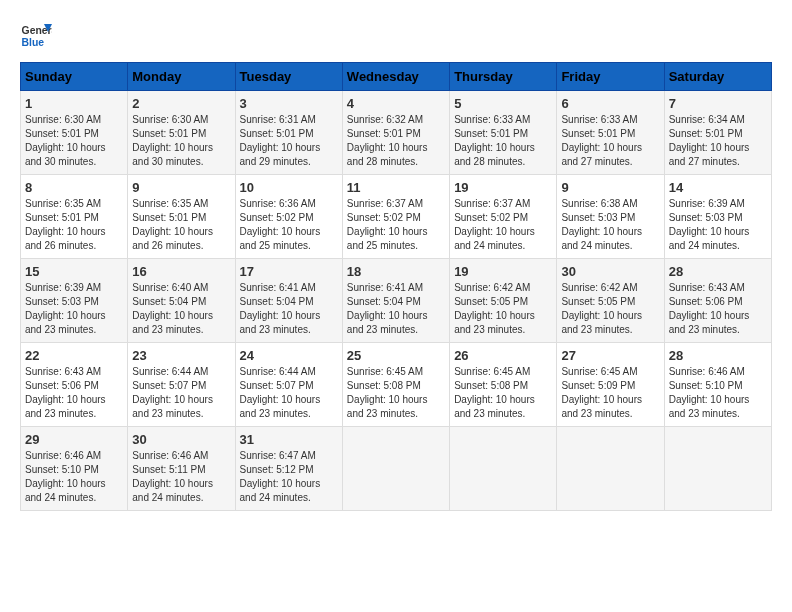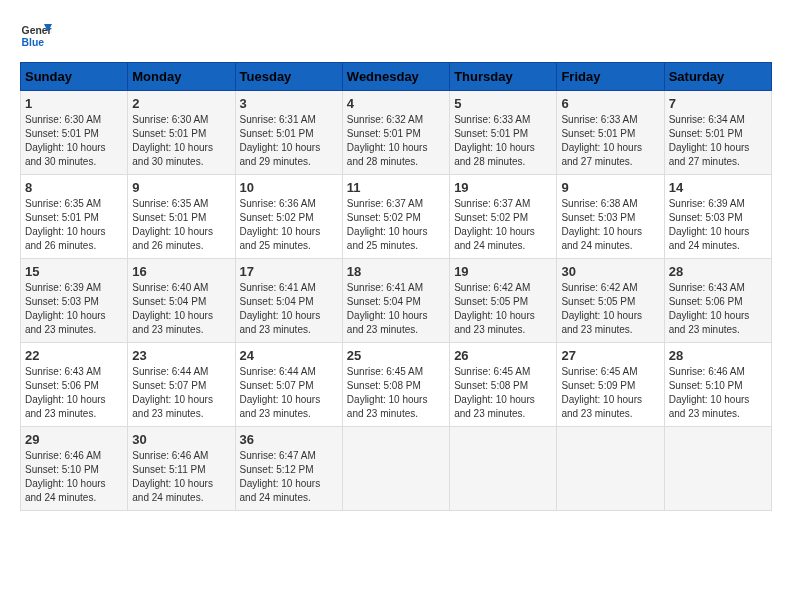--- a/index.html
+++ b/index.html
@@ -234,21 +234,21 @@
       <tr>
         <td>
           <span class="day-num">29</span>
           <div class="day-info">Sunrise: 6:46 AM<br>Sunset: 5:10 PM<br>Daylight: 10 hours and 24 minutes.</div>
         </td>
         <td>
           <span class="day-num">30</span>
           <div class="day-info">Sunrise: 6:46 AM<br>Sunset: 5:11 PM<br>Daylight: 10 hours and 24 minutes.</div>
         </td>
         <td>
-          <span class="day-num">36</span>
+          <span class="day-num">31</span>
           <div class="day-info">Sunrise: 6:47 AM<br>Sunset: 5:12 PM<br>Daylight: 10 hours and 24 minutes.</div>
         </td>
         <td></td>
         <td></td>
         <td></td>
         <td></td>
       </tr>
     </tbody>
 </table>
 

